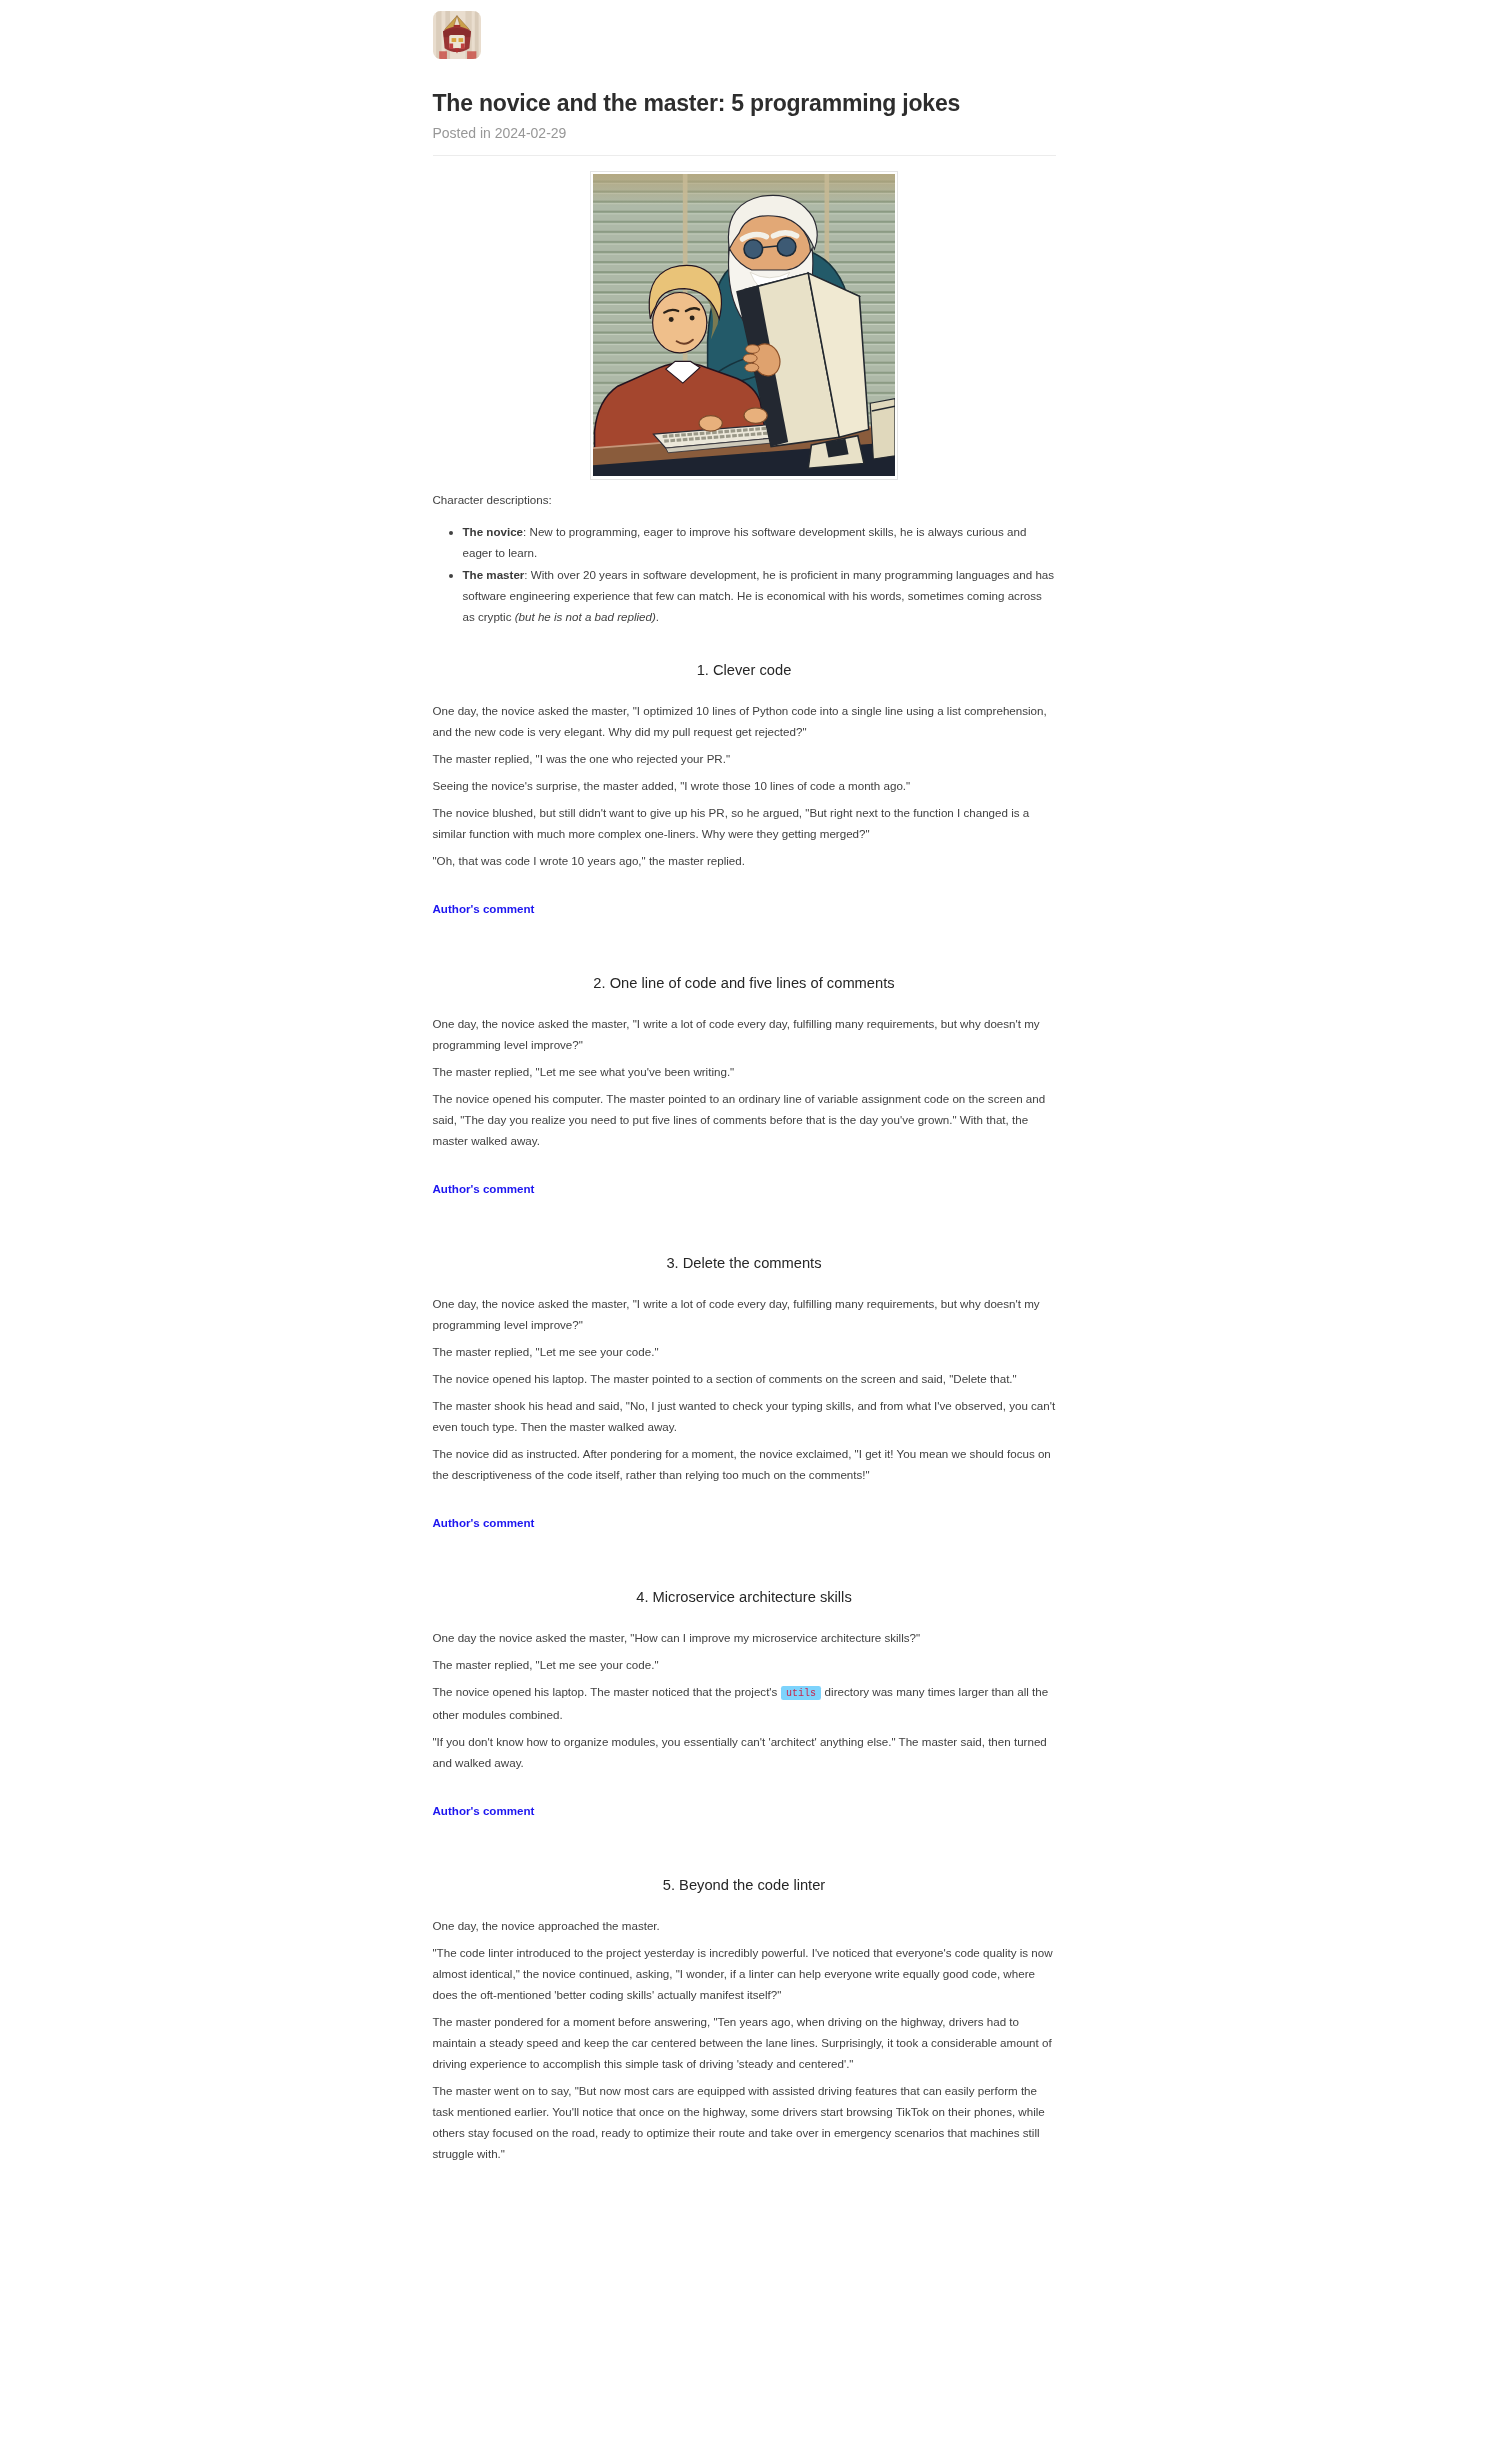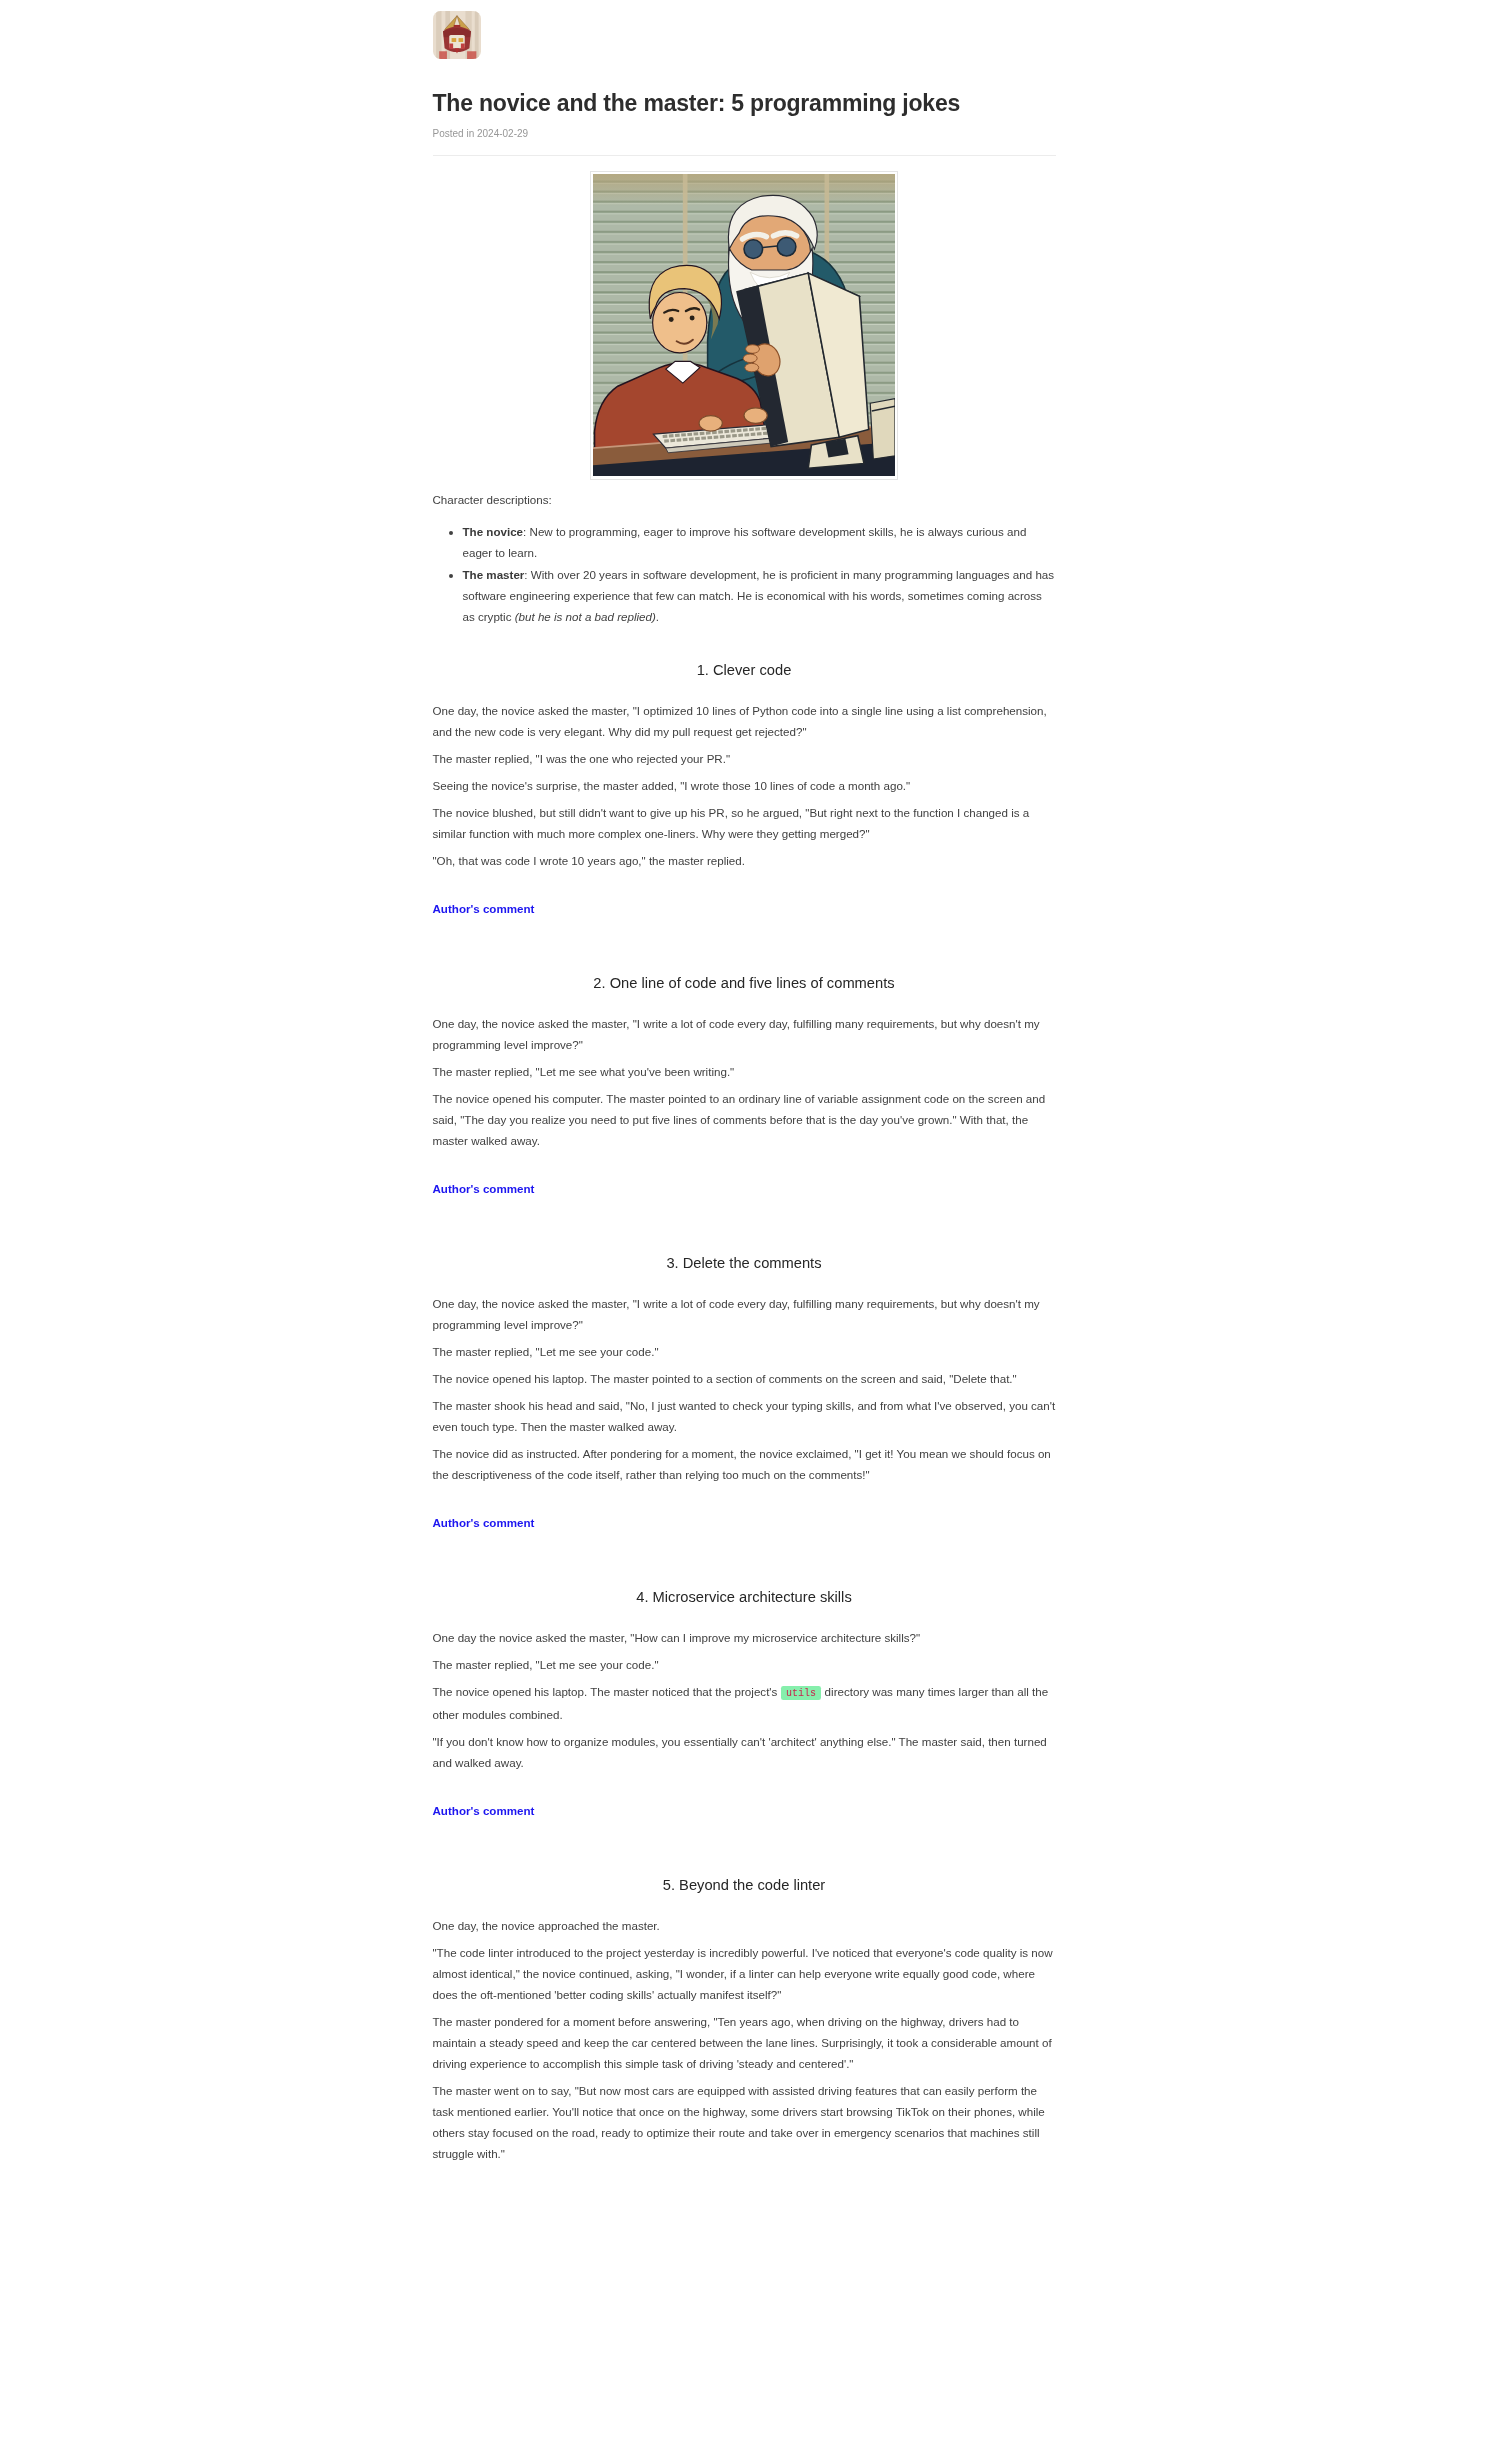--- a/index.html
+++ b/index.html
@@ -12,21 +12,21 @@
     min-height: 2462px;
     display: flex;
     flex-direction: column;
   }
   .container { width: 623px; margin: 0 auto; flex: 1 0 auto; padding-top: 11px; }
   .site-logo { display:block; width:48px; height:48px; border-radius:7.8px; overflow:hidden; cursor:pointer; }
   h1.post-title {
     font-size: 23px; line-height: 28px; font-weight: bold;
     color: #2d2d2d; margin: 29.5px 0 6.2px; letter-spacing: -0.2px;
   }
-  .posted { font-size: 10px; color: #979797; margin: 0 0 11px; }
+  .posted { font-size: 14px; color: #979797; margin: 0 0 11px; }
   hr.head-rule { border:0; border-top:0.8px solid #ececec; margin: 0 0 15.5px; }
   figure.post-figure {
     width: 308px; margin: 0 auto 9.3px; padding: 2.3px;
     border: 0.8px solid #e4e4e4; background:#fff;
   }
   figure.post-figure svg { display:block; }
   p { margin: 6px 0; }
   p.lead { margin-top: 9.3px; }
   ul.char-list { margin: 11px 0 21px; padding-left: 30px; }
   ul.char-list li { margin: 0.8px 0; }
@@ -35,21 +35,21 @@
   h3.section-heading {
     font-size: 14.7px; line-height: 20px; font-weight: normal;
     color: #262626; margin: 33px 0 20px; text-align: center;
   }
   a.author-link {
     color: #1d16f0; text-decoration: none; cursor: pointer;
     display: inline-block; margin: 21px 0; font-weight: bold;
   }
   code.inline-code {
     font-family: "Liberation Mono", monospace;
-    font-size: 10px; background: #86efac; color: #c7254e;
+    font-size: 10px; background: #7dd3fc; color: #c7254e;
     padding: 1.6px 5.4px; border-radius: 2.3px;
   }
 </style>
 </head>
 <body>
 
 <div class="container">
 
   <a class="site-logo">
     <svg width="48" height="48" viewBox="0 0 62 62">

